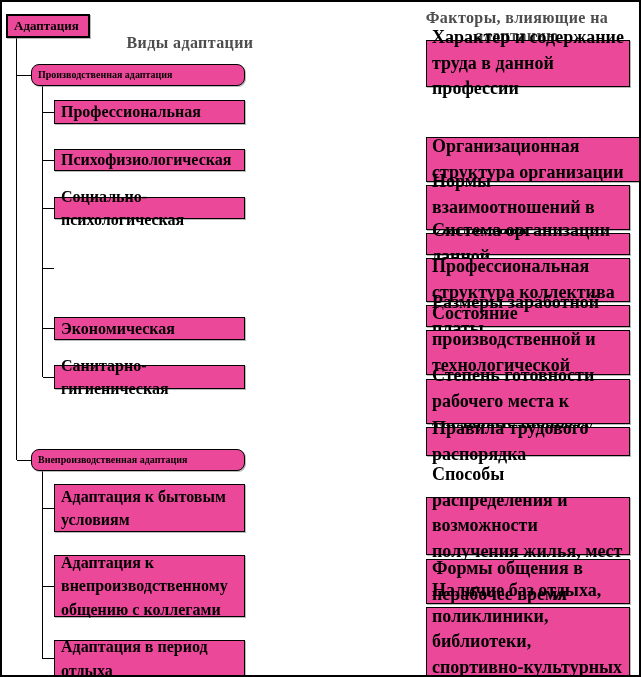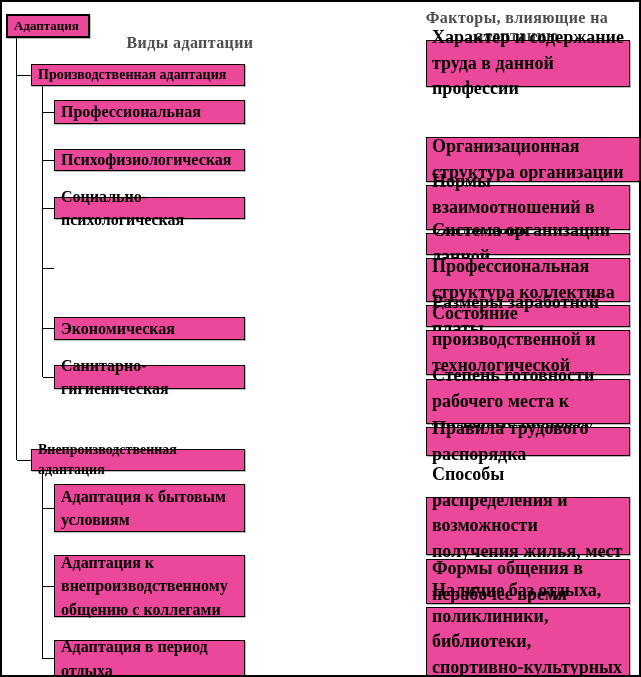--- a/index.html
+++ b/index.html
@@ -8,21 +8,21 @@
     border:2px solid #000; box-sizing:border-box; overflow:hidden;
     font-family:"Liberation Serif", serif;
   }
   .box{
     position:absolute; background:#ec4899; border:1px solid #000; box-sizing:border-box;
     color:#000; font-weight:bold; font-size:12.5px; line-height:1.45;
     display:flex; align-items:center; padding:2px 6px;
     box-shadow:1px 1px 0 rgba(130,130,130,0.55);
   }
   .root{border-width:2px; font-size:13px;}
-  .parent{font-size:14px;}
+  .parent{font-size:10px;border-radius:8px;}
   .child{font-size:16px;}
   .factor{font-size:18px; line-height:1.42; padding:2px 5px;}
   .heading{
     position:absolute; color:#4d4d4d; font-weight:bold; font-size:16px;
     letter-spacing:0.4px; text-align:center;
   }
   .line{position:absolute; background:#000;}
 </style>
 </head>
 <body>

